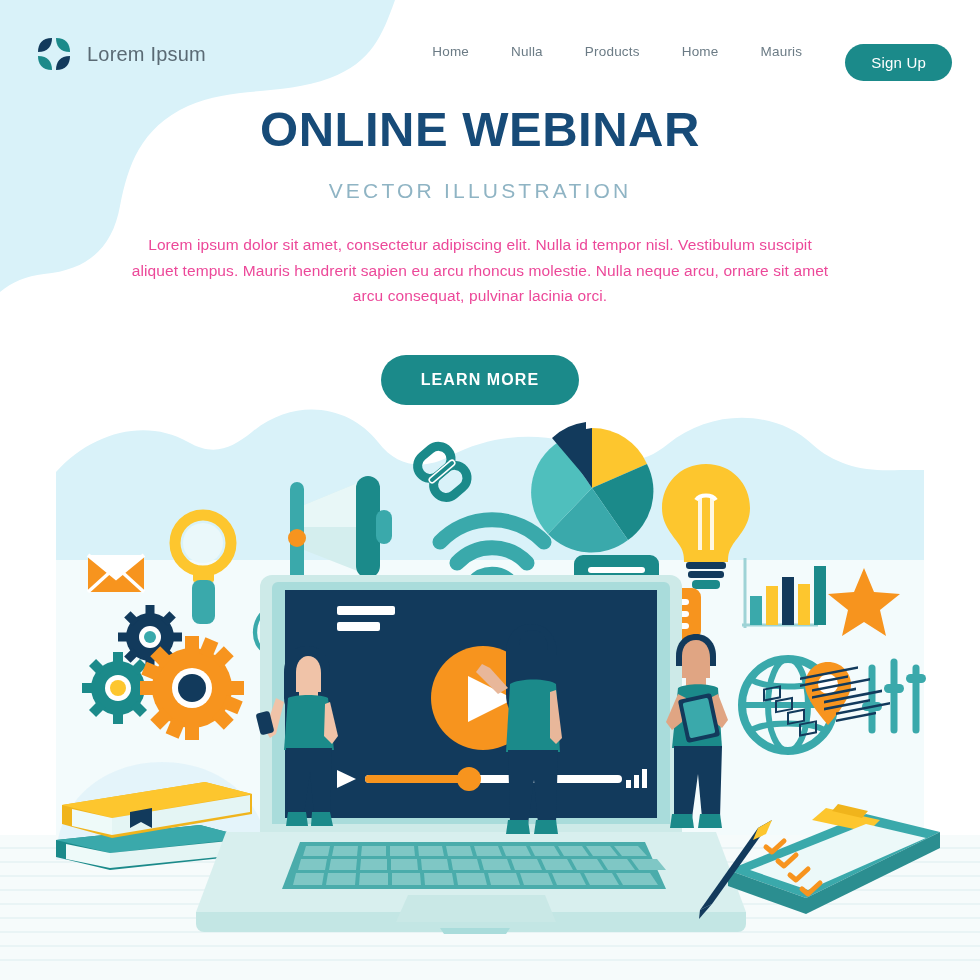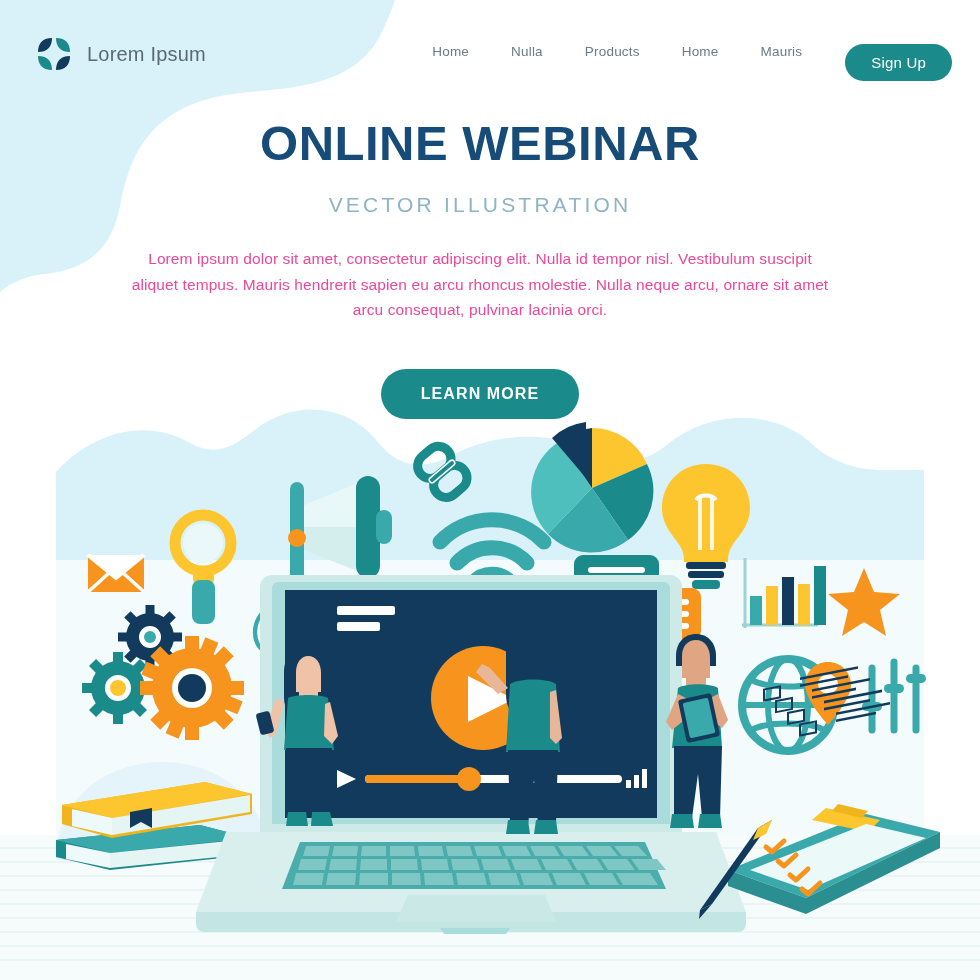--- a/index.html
+++ b/index.html
@@ -39,21 +39,21 @@
     padding: 0 17px; white-space: nowrap; letter-spacing: .2px;
   }
   .btn-signup {
     margin-left: 18px; background: #1b8a8a; color: #ffffff;
     border: none; border-radius: 22px; padding: 10px 26px;
     font-size: 15px; font-family: "Liberation Sans", sans-serif;
     cursor: pointer; white-space: nowrap; letter-spacing: .2px;
   }
 
   
-  .hero { position: absolute; top: 118px; left: 0; width: 960px; z-index: 5; text-align: center; }
+  .hero { position: absolute; top: 104px; left: 0; width: 960px; z-index: 5; text-align: center; }
   .hero-title {
     font-size: 49px; font-weight: 700; color: #174b78;
     letter-spacing: .5px; line-height: 1.05;
     font-family: "Liberation Sans", sans-serif;
   }
   .hero-sub {
     margin-top: 24px; font-size: 21px; color: #8fb4c4;
     letter-spacing: 3.2px; font-weight: 400;
   }
   .hero-body {

